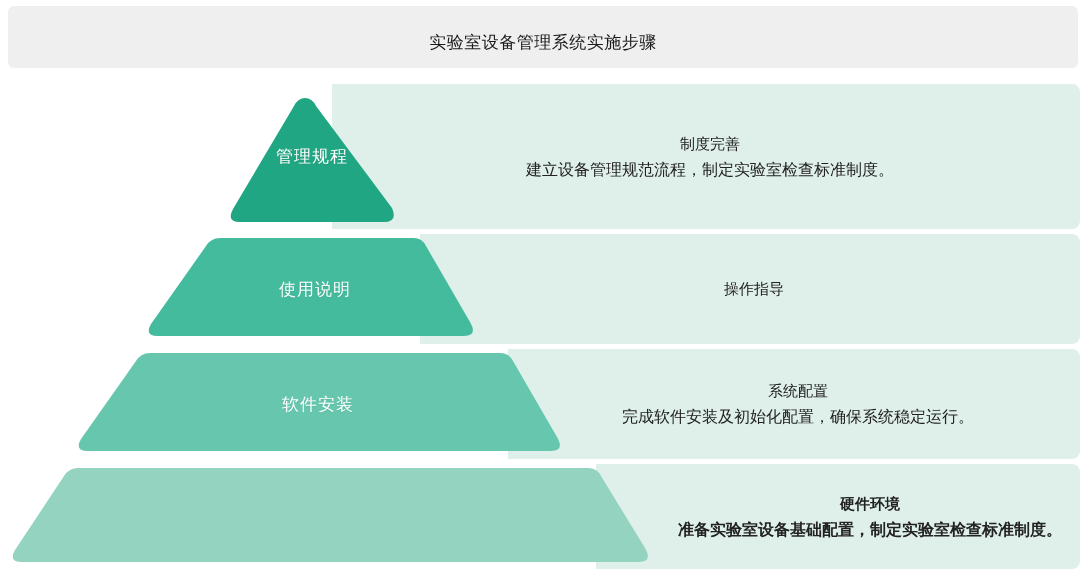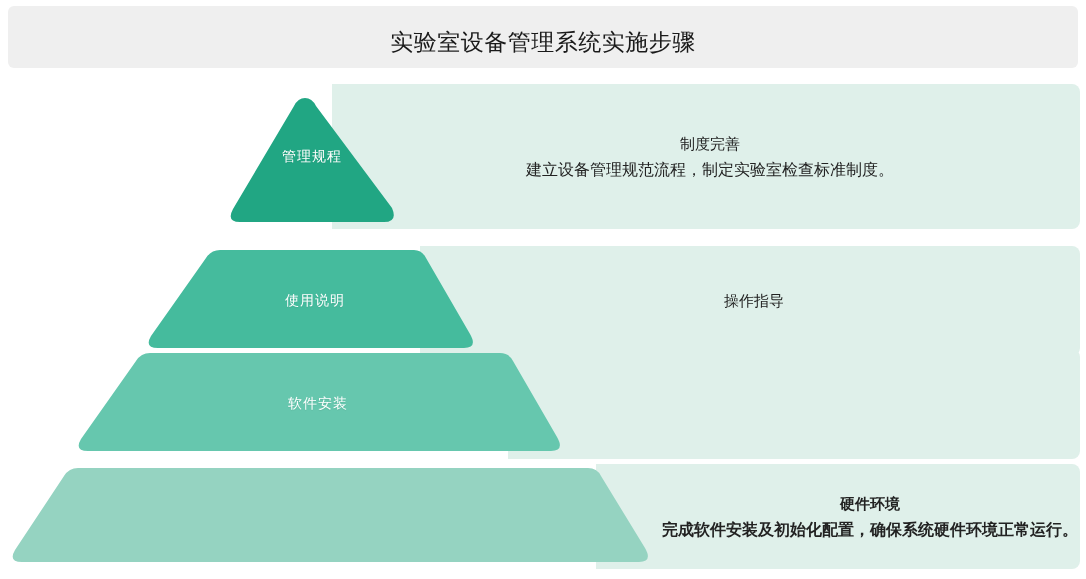--- a/index.html
+++ b/index.html
@@ -21,21 +21,21 @@
     top: 6px;
     width: 1070px;
     height: 62px;
     background: #efefef;
     border-radius: 6px;
     display: flex;
     align-items: center;
     justify-content: center;
   }
   .title-text {
-    font-size: 23px;
+    font-size: 17px;
     color: #1a1a1a;
     letter-spacing: 0.5px;
     margin-top: 10px;
   }
 
   .pyramid {
     position: absolute;
     left: 0;
     top: 68px;
     width: 1086px;
@@ -71,21 +71,21 @@
   }
 
   .tier-label {
     position: absolute;
     top: 0;
     height: 100%;
     display: flex;
     align-items: center;
     justify-content: center;
     color: #ffffff;
-    font-size: 14px;
+    font-size: 17px;
     letter-spacing: 1px;
     text-shadow: 0 1px 1px rgba(0,0,0,0.08);
     pointer-events: none;
   }
 
   .tier-text {
     position: absolute;
     top: 0;
     height: 100%;
     display: flex;
@@ -101,21 +101,21 @@
   }
   .tier-desc {
     font-size: 16px;
     line-height: 26px;
     color: #222222;
     white-space: nowrap;
   }
 
   
   .tier-1 { top: 16px;  height: 145px; }
-  .tier-2 { top: 178px; height: 110px; }
+  .tier-2 { top: 166px; height: 110px; }
   .tier-3 { top: 281px; height: 110px; }
   .tier-4 { top: 396px; height: 105px; }
 
   
   .tier-1 .band { left: 332px; width: 748px; }
   .tier-2 .band { left: 420px; width: 660px; }
   .tier-3 .band { left: 508px; width: 572px; }
   .tier-4 .band { left: 596px; width: 484px; }
 
   .tier-1 .tier-label { left: 228px; width: 168px; }
@@ -165,28 +165,32 @@
   </div>
 
   <div class="tier tier-3">
     <div class="band" style="background: rgb(223, 240, 234);"></div>
     <div class="shape-layer">
       <svg viewBox="0 0 1086 110" preserveAspectRatio="none">
         <path d="M 150 4 L 500 4 Q 509 4 513 12 L 557 88 Q 565 102 551 102 L 88 102 Q 74 102 81 90 L 136 12 Q 141 4 150 4 Z" fill="#66c7ae"></path>
       </svg>
     </div>
     <div class="tier-label">软件安装</div>
+    <div class="tier-text">
+      <div class="tier-heading">系统配置</div>
+      <div class="tier-desc">完成软件安装及初始化配置，确保系统稳定运行。</div>
+    </div>
   </div>
 
   <div class="tier tier-4">
     <div class="band" style="background: rgb(223, 240, 234);"></div>
     <div class="shape-layer">
       <svg viewBox="0 0 1086 105" preserveAspectRatio="none">
         <path d="M 78 4 L 588 4 Q 597 4 601 12 L 645 84 Q 653 98 639 98 L 22 98 Q 8 98 15 86 L 64 12 Q 69 4 78 4 Z" fill="#95d3c1"></path>
       </svg>
     </div>
     <div class="tier-text">
       <div class="tier-heading">硬件环境</div>
-      <div class="tier-desc">完成软件安装及初始化配置，确保系统硬件环境正常运行。</div>
+      <div class="tier-desc">准备实验室设备基础配置，制定实验室检查标准制度。</div>
     </div>
   </div>
 
 </div>
 
 </body></html>

